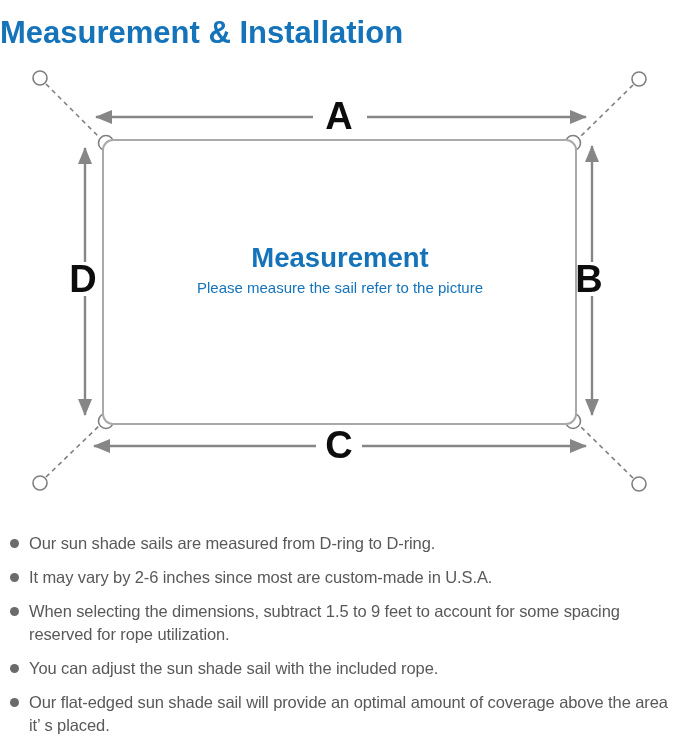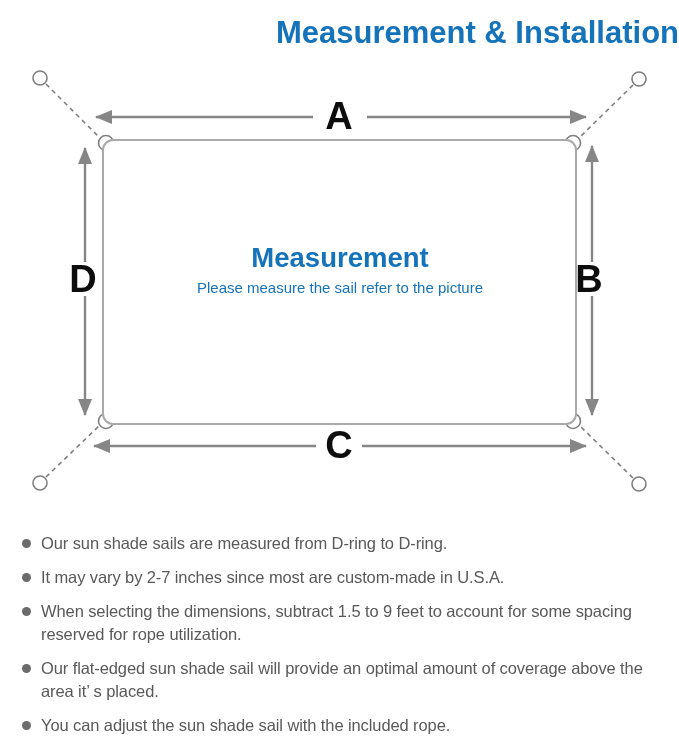--- a/index.html
+++ b/index.html
@@ -10,32 +10,32 @@
     height: 739px;
     overflow: hidden;
     font-family: "Liberation Sans", sans-serif;
   }
   .page { width: 679px; height: 739px; background: #ffffff; }
   h1.title {
     margin: 0;
     padding: 8px 0 0 0;
     height: 52px;
     line-height: 50px;
-    text-align: right;
+    text-align: left;
     font-size: 31px;
     font-weight: bold;
     color: #1573ba;
     letter-spacing: 0px;
   }
   .diagram { width: 679px; height: 460px; position: relative; }
   .diagram svg { display: block; }
   ul.notes {
     list-style: none;
     margin: 12px 0 0 0;
-    padding: 0 6px 0 18px;
+    padding: 0 6px 0 6px;
   }
   ul.notes li {
     display: flex;
     align-items: flex-start;
     margin: 0 0 11px 0;
   }
   .dot {
     flex: none;
     width: 9px;
     height: 9px;
@@ -119,29 +119,29 @@
     </svg>
   </div>
 
   <ul class="notes">
     <li>
       <span class="dot"></span>
       <span class="note-text">Our sun shade sails are measured from D-ring to D-ring.</span>
     </li>
     <li>
       <span class="dot"></span>
-      <span class="note-text">It may vary by 2-7 inches since most are custom-made in U.S.A.</span>
+      <span class="note-text">It may vary by 2-6 inches since most are custom-made in U.S.A.</span>
     </li>
     <li>
       <span class="dot"></span>
       <span class="note-text">When selecting the dimensions, subtract 1.5 to 9 feet to account for some spacing reserved for rope utilization.</span>
     </li>
     <li>
       <span class="dot"></span>
-      <span class="note-text">Our flat-edged sun shade sail will provide an optimal amount of coverage above the area it’ s placed.</span>
+      <span class="note-text">You can adjust the sun shade sail with the included rope.</span>
     </li>
     <li>
       <span class="dot"></span>
-      <span class="note-text">You can adjust the sun shade sail with the included rope.</span>
+      <span class="note-text">Our flat-edged sun shade sail will provide an optimal amount of coverage above the area it’ s placed.</span>
     </li>
   </ul>
 
 </div>
 
 </body></html>

